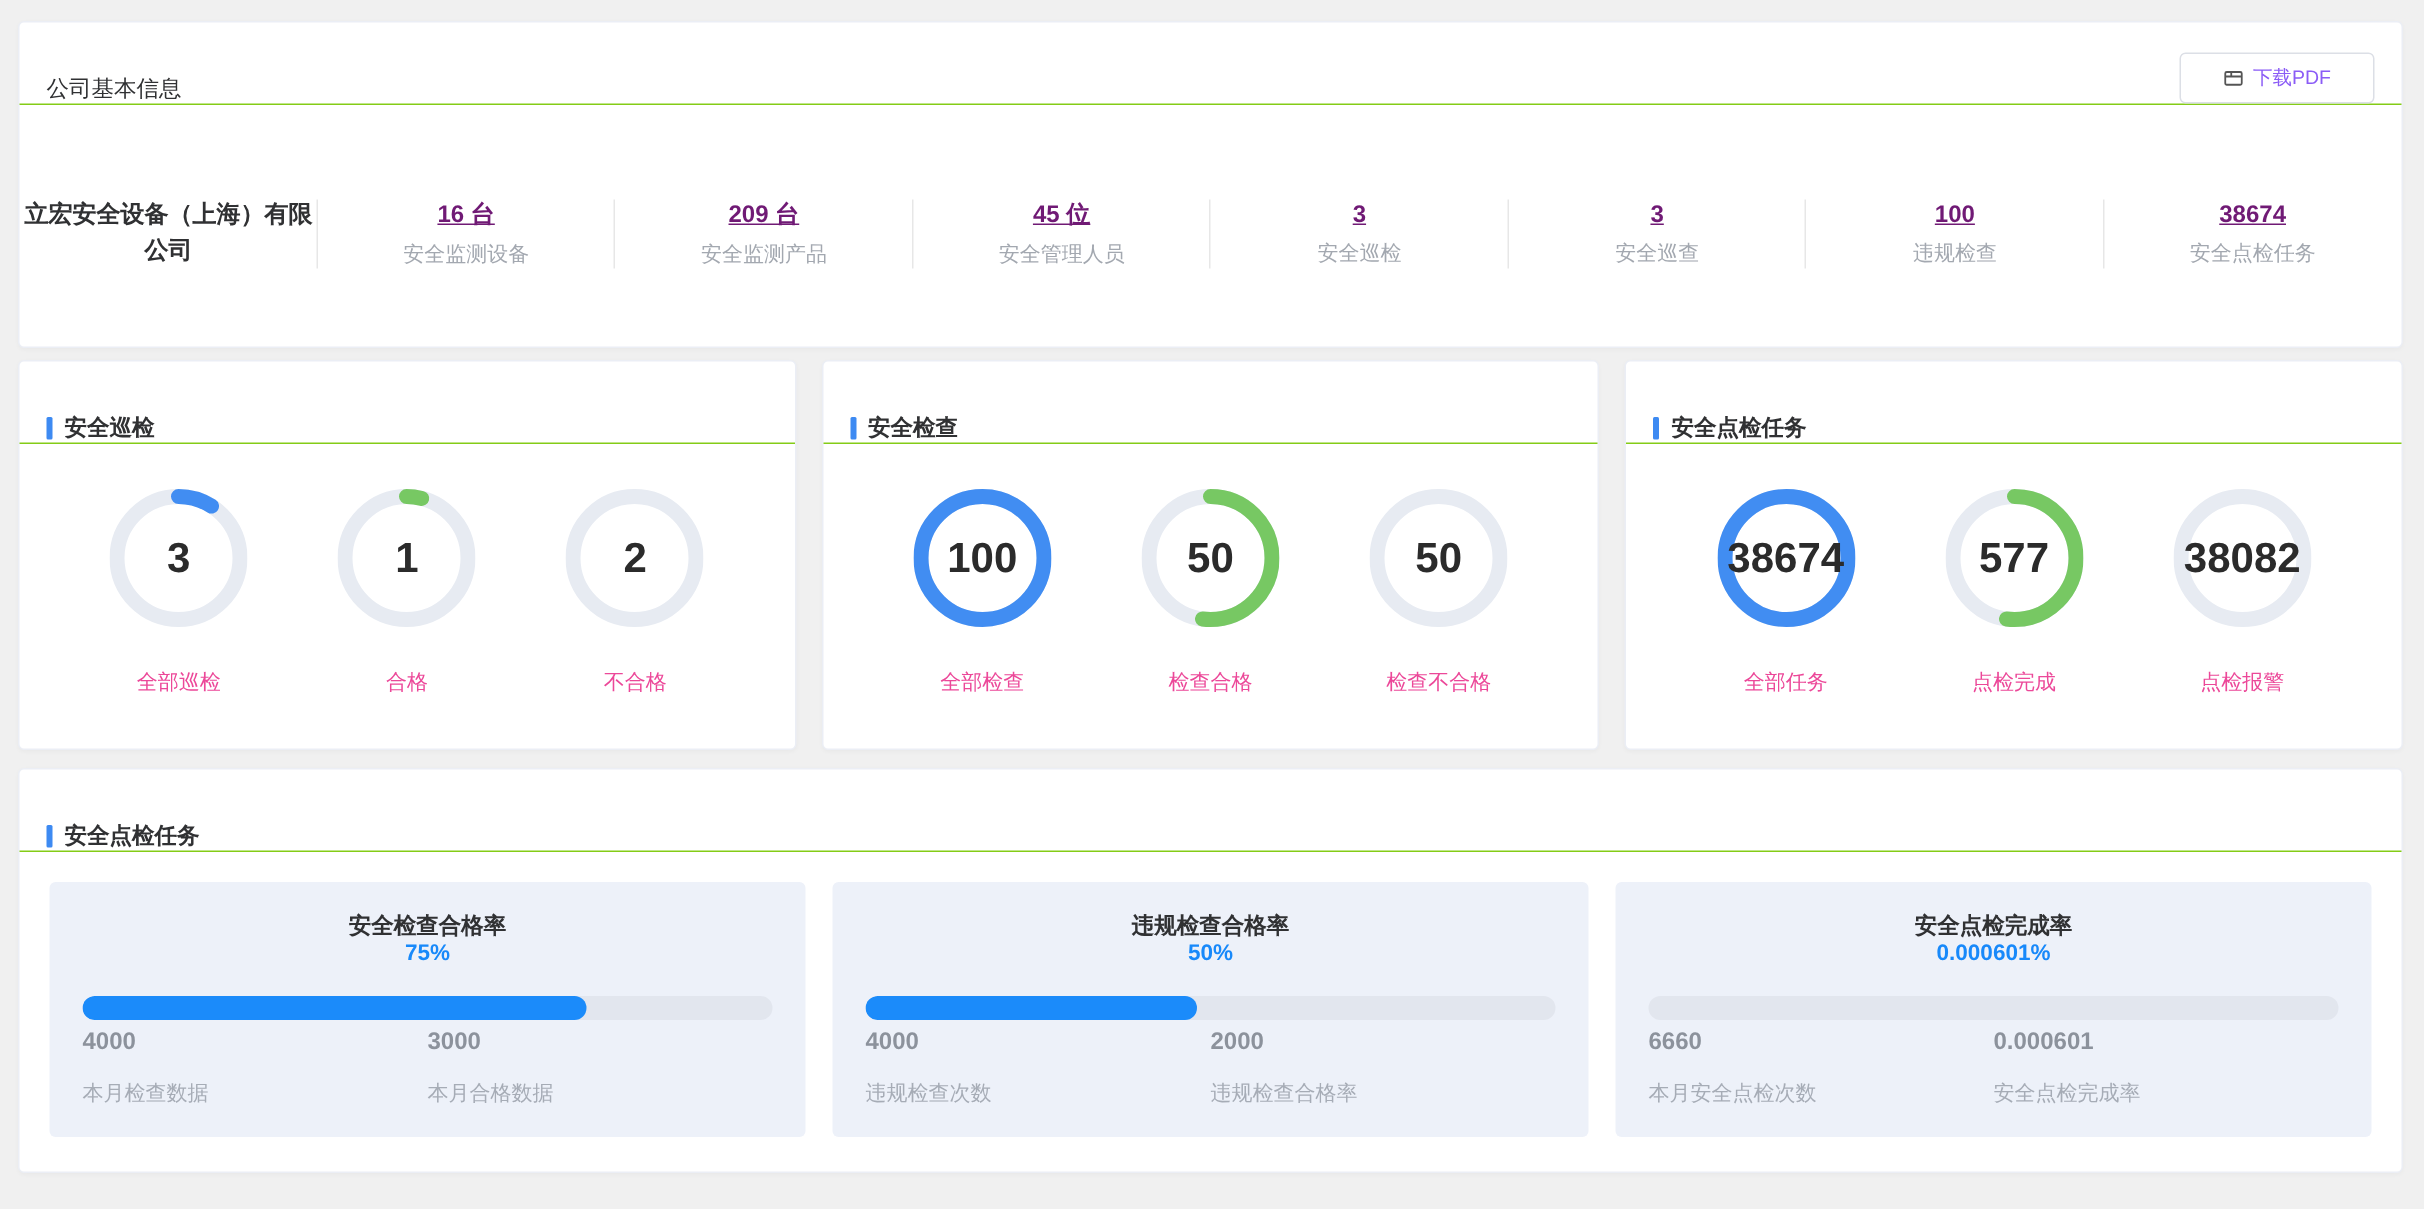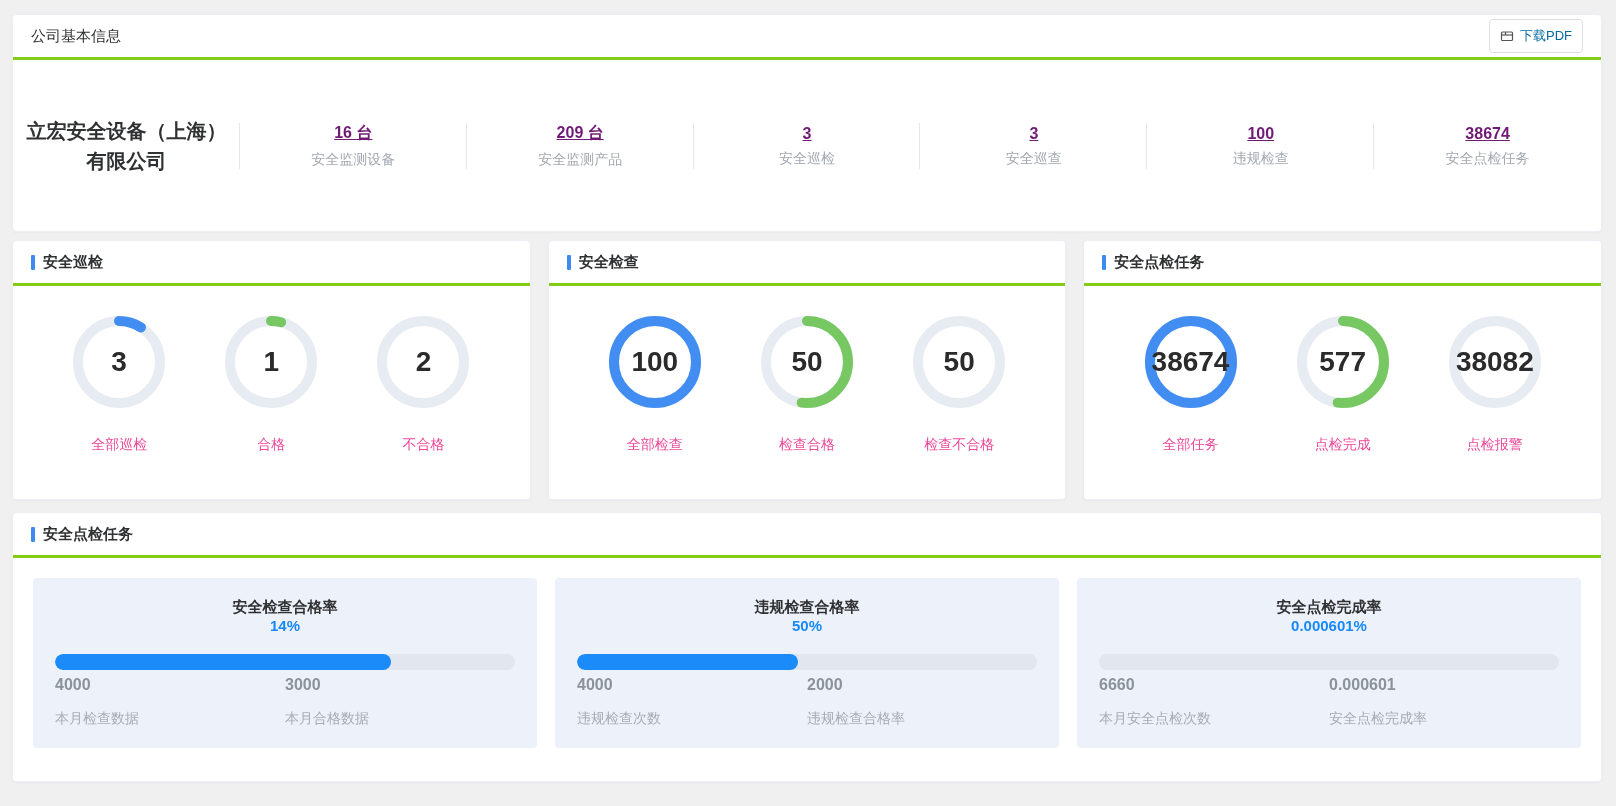--- a/index.html
+++ b/index.html
@@ -1,34 +1,34 @@
 <!DOCTYPE html>
 <html><head>
 <meta charset="utf-8">
 <style>
   * { margin:0; padding:0; box-sizing:border-box; }
   html,body { width:1616px; height:806px; background:#f0f0f0; font-family:"Liberation Sans","DejaVu Sans",sans-serif; color:#303133; overflow:hidden; }
   .wrap { position:absolute; left:12px; top:14px; width:1590px; }
   .card { background:#fff; border:1px solid #ebeef5; border-radius:4px; box-shadow:0 1px 3px rgba(0,0,0,0.03); }
-  .card-header { display:flex; align-items:center; height:45px; padding:0 18px; border-bottom:3px solid #84cc16; }
+  .card-header { display:flex; align-items:flex-end; height:55px; padding:0 18px; border-bottom:1px solid #84cc16; }
   .card-header.space { justify-content:space-between; }
   .hdr-title { font-size:15px; color:#303133; }
   .hdr-title-bold { font-size:15px; font-weight:bold; color:#303133; display:flex; align-items:center; }
   .accent-bar { display:inline-block; width:4px; height:15px; background:#3d8af2; border-radius:1px; margin-right:8px; }
-  .pdf-btn { display:flex; align-items:center; gap:6px; border:1px solid #dcdfe6; border-radius:4px; background:#fff; padding:7px 10px; font-size:13px; color:#0369a1; cursor:pointer; font-family:inherit; }
+  .pdf-btn { display:flex; align-items:center; gap:6px; border:1px solid #dcdfe6; border-radius:4px; background:#fff; padding:7px 28px; font-size:13px; color:#8b5cf6; cursor:pointer; font-family:inherit; }
   .pdf-btn svg { display:block; }
 
   
   .company-card { height:218px; }
   .stats-row { display:flex; align-items:center; height:172px; }
   .stat-cell { position:relative; flex:1; display:flex; flex-direction:column; align-items:center; justify-content:center; text-align:center; }
   .stat-cell:not(:last-child)::after { content:""; position:absolute; right:0; top:50%; transform:translateY(-50%); width:1px; height:46px; background:#e7e7e7; }
   .stat-value { font-size:16px; font-weight:bold; color:#701a75;text-decoration:underline; }
   .stat-label { font-size:14px; color:#a3a8b0; margin-top:7px; }
-  .company-name { font-size:20px; font-weight:bold; max-width:205px; line-height:1.5;font-family:Liberation Serif, serif; }
+  .company-name { font-size:16px; font-weight:bold; max-width:205px; line-height:1.5;font-family:Liberation Serif, serif; }
 
   
   .mid-row { display:flex; gap:17px; margin-top:8px; }
   .ring-card { flex:1; height:260px; }
   .rings-row { display:flex; justify-content:space-evenly; padding-top:30px; }
   .ring-item { display:flex; flex-direction:column; align-items:center; }
   .ring-box { position:relative; width:92px; height:92px; }
   .ring-num { position:absolute; left:50%; top:50%; transform:translate(-50%,-50%); font-size:28px; font-weight:bold; color:#2b2b2b; white-space:nowrap; }
   .ring-label { margin-top:28px; font-size:14px; color:#ec4899; }
 
@@ -71,20 +71,24 @@
       </div>
       <div class="stat-cell">
         <div class="stat-value">16 台</div>
         <div class="stat-label">安全监测设备</div>
       </div>
       <div class="stat-cell">
         <div class="stat-value">209 台</div>
         <div class="stat-label">安全监测产品</div>
       </div>
       <div class="stat-cell">
+        <div class="stat-value">45 位</div>
+        <div class="stat-label">安全管理人员</div>
+      </div>
+      <div class="stat-cell">
         <div class="stat-value">3</div>
         <div class="stat-label">安全巡检</div>
       </div>
       <div class="stat-cell">
         <div class="stat-value">3</div>
         <div class="stat-label">安全巡查</div>
       </div>
       <div class="stat-cell">
         <div class="stat-value">100</div>
         <div class="stat-label">违规检查</div>
@@ -225,21 +229,21 @@
       <span class="hdr-title-bold">
           <span class="accent-bar"></span>
           <span>安全点检任务</span>
         </span>
     </div>
     <div class="panels-row">
 
       <div class="panel">
         <div class="panel-top">
           <span class="panel-title">安全检查合格率</span>
-          <span class="panel-pct">14%</span>
+          <span class="panel-pct">75%</span>
         </div>
         <div class="track">
             <div class="fill" style="width: 73%;"></div>
           </div>
         <div class="panel-stats">
           <div class="panel-col">
             <div class="p-value">4000</div>
             <div class="p-label">本月检查数据</div>
           </div>
           <div class="panel-col">

